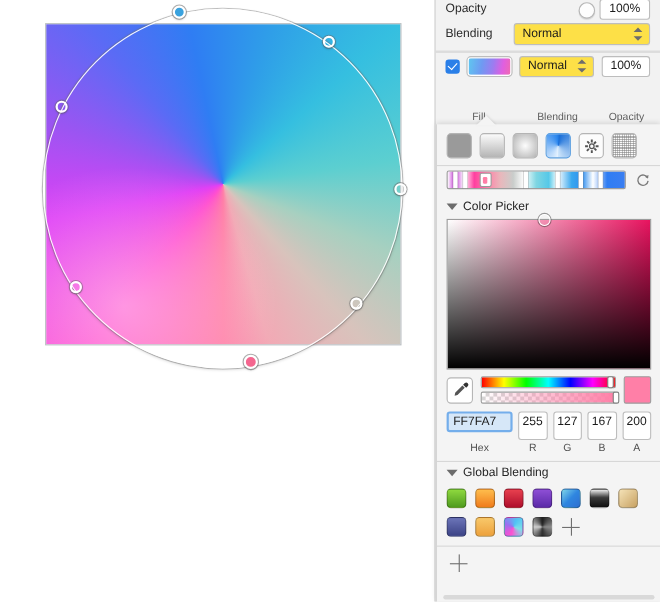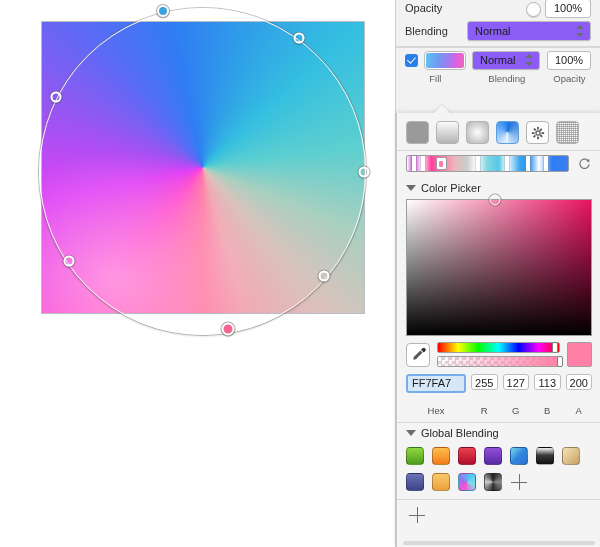--- a/index.html
+++ b/index.html
@@ -94,21 +94,21 @@
     width: 46px; height: 19px; line-height: 17px;
     background:#fff; border:1px solid #bdbdbd; border-radius:3px;
     text-align:center; font-size:11px;
   }
 
   
   #blendRow { height: 30px; }
   #blendRow .lbl { width: 62px; }
   .select {
     position: relative; flex: 1;
-    height: 20px; background: #8b5cf6;
+    height: 20px; background: #fde047;
     border: 1px solid #bdbdbd; border-radius: 3px;
     line-height: 18px; padding-left: 7px; font-size: 11px;
     box-shadow: 0 1px 0 rgba(0,0,0,.04);
   }
   .stepper {
     position: absolute; right: 5px; top: 50%; transform: translateY(-50%);
     width: 9px; height: 14px;
   }
   .stepper i {
     position: absolute; left: 0; width: 0; height: 0;
@@ -149,21 +149,21 @@
     background: linear-gradient(100deg,#5fc7f0 0%, #6f9af2 32%, #9d7cf0 58%, #e05fe0 80%, #f06ab0 100%);
   }
   #fillRow .select { height: 19px; line-height: 17px; }
   #fillOpacity {
     width: 44px; height: 19px; line-height: 17px; flex: none;
     background:#fff; border:1px solid #bdbdbd; border-radius:3px;
     text-align:center; font-size:11px;
   }
   #fillLabels {
     display: flex; padding: 1px 9px 0 9px;
-    font-size: 9.5px; color: #5e5e5e;
+    font-size: 9.5px; color: #5e5e5e; margin-top: 28px;
   }
   #fillLabels span { text-align: center; }
 
   
   #popover {
     position: absolute; left: 0; top: 113px;
     width: 205px; height: 434px;
     background: #f4f4f4;
     border-left: 1px solid #c8c8c8;
     box-shadow: 0 -1px 5px rgba(0,0,0,.13);
@@ -270,31 +270,31 @@
     background: #ffffff; border: 1px solid #7e7e7e; border-radius: 2px;
   }
   #previewSwatch {
     width: 25px; height: 25px; flex: none;
     background: #ff7fa7; border: 1px solid #9d9d9d; border-radius: 2px;
   }
 
   
   #fieldsRow { display: flex; gap: 5px; padding: 7px 9px 0 9px; }
   .fld {
-    height: 16px; line-height: 17px; text-align: center; font-size: 11px;
+    height: 26px; line-height: 17px; text-align: center; font-size: 11px;
     background: #fff; border: 1px solid #bdbdbd; border-radius: 3px;
   }
   #hexFld {
     width: 60px; border: 2px solid #74aeeb; border-radius: 3px;
     height: 19px; line-height: 15px; text-align: left; padding-left: 4px;
     background: #d6e7f8; color: #1b1b1b;
   }
   .fld.num { flex: 1; }
   #fieldCaps { display: flex; gap: 5px; padding: 2px 9px 0 9px; font-size: 9.5px; color: #4f4f4f; }
-  #fieldCaps span { text-align: center; margin-top: 10px; }
+  #fieldCaps span { text-align: center; }
 
   
   .swgrid { display: flex; flex-wrap: wrap; gap: 8px; padding: 4px 9px 2px 9px; }
   .sw { width: 18px; height: 18px; border-radius: 4px; border: 1px solid rgba(0,0,0,.28); }
   .addsw { position: relative; width: 18px; height: 18px; }
   .addsw::before, .addsw::after { content:""; position:absolute; background:#6f6f6f; }
   .addsw::before { left:1px; top:8.5px; width:16px; height:1.5px; }
   .addsw::after  { top:1px; left:8.5px; height:16px; width:1.5px; }
 
   #docAdd { padding: 6px 9px 0 11px; }
@@ -429,21 +429,21 @@
             <div class="knob" id="alphaKnob" style="left: 98%;"></div>
           </div>
         </div>
         <div id="previewSwatch" style="background: rgb(255, 127, 167);"></div>
       </div>
 
       <div id="fieldsRow">
         <div id="hexFld">FF7FA7</div>
         <div class="fld num">255</div>
         <div class="fld num">127</div>
-        <div class="fld num">113</div>
+        <div class="fld num">167</div>
         <div class="fld num">200</div>
       </div>
       <div id="fieldCaps">
         <span style="width:60px">Hex</span>
         <span style="flex:1">R</span>
         <span style="flex:1">G</span>
         <span style="flex:1">B</span>
         <span style="flex:1">A</span>
       </div>
 

